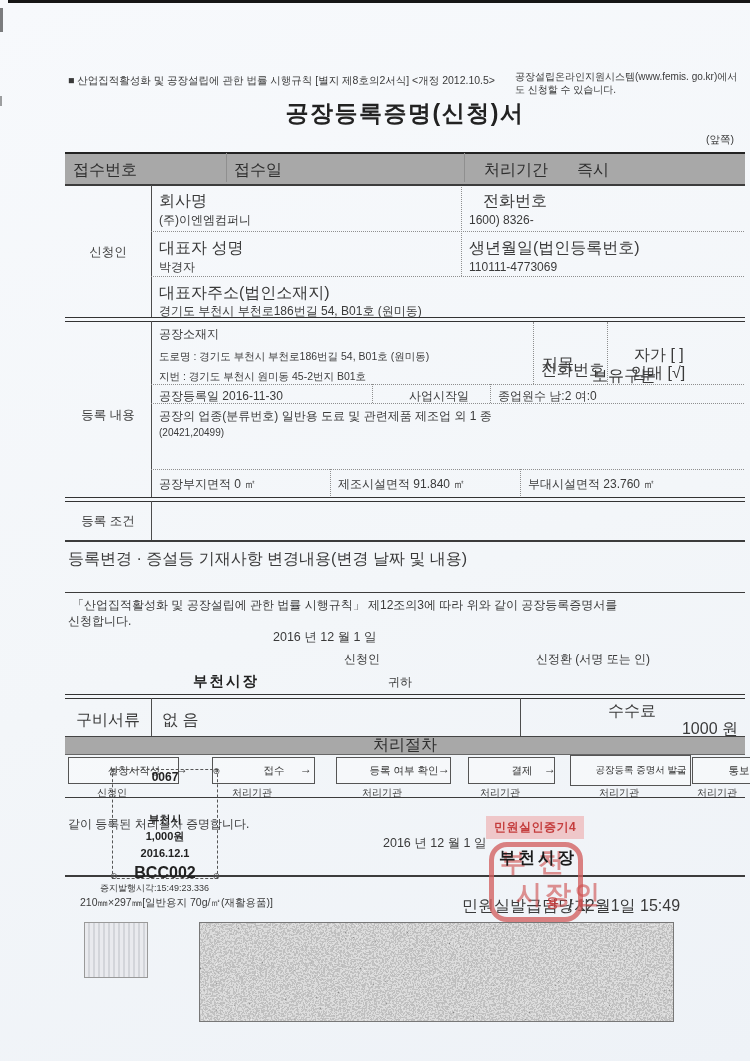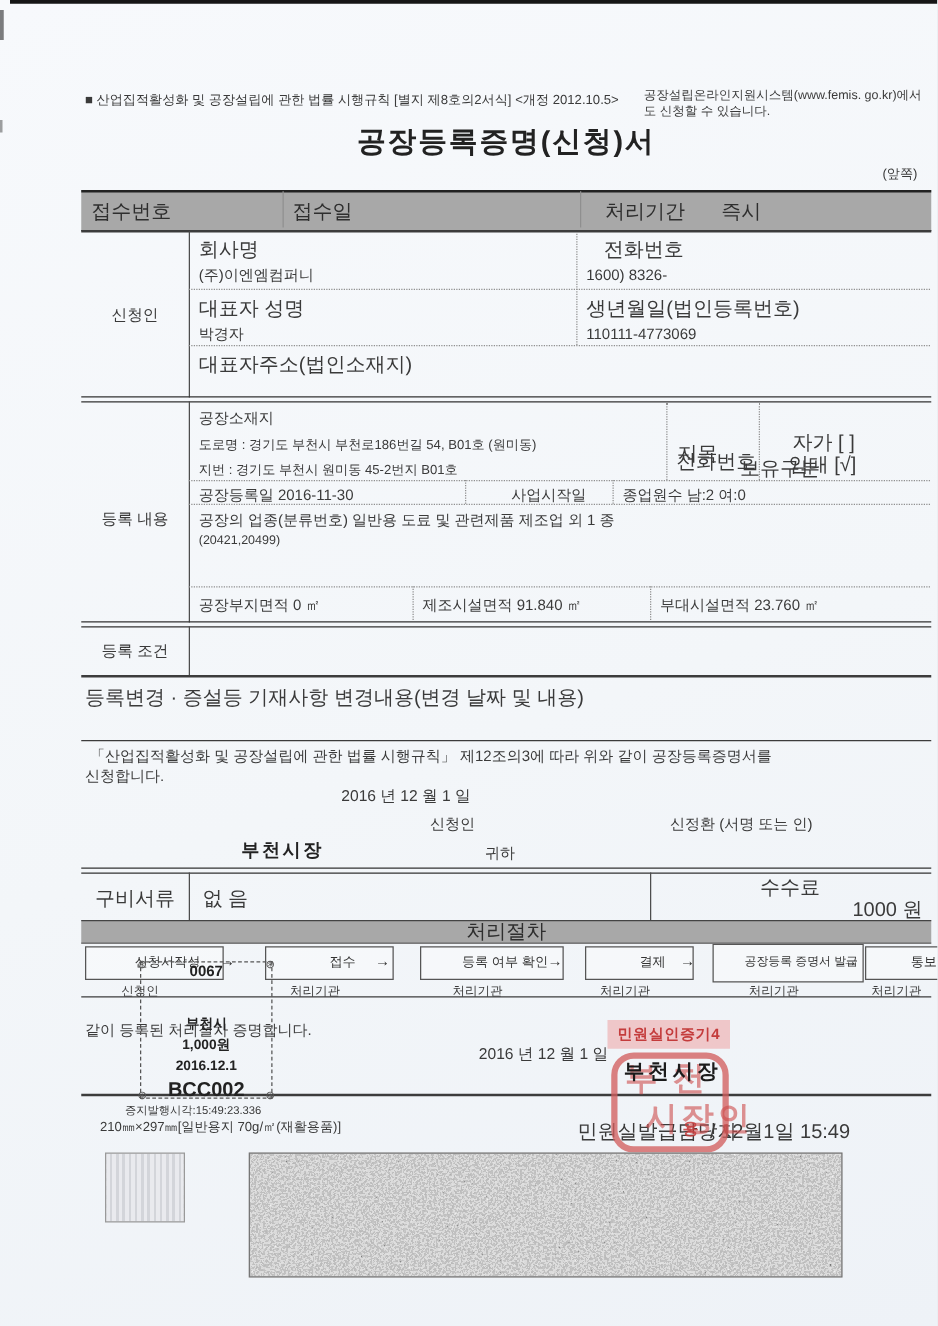--- a/index.html
+++ b/index.html
@@ -67,20 +67,21 @@
   <div class="t s12" style="left:159px;top:213px;">(주)이엔엠컴퍼니</div>
   <div class="t s115" style="left:483px;top:191px;">전화번호</div>
   <div class="t s12" style="left:469px;top:213px;">1600) 8326-</div>
   <div class="hdot" style="left:151px;top:231px;width:593px;"></div>
   <div class="t s115" style="left:159px;top:238px;">대표자 성명</div>
   <div class="t s12" style="left:159px;top:260px;">박경자</div>
   <div class="t s115" style="left:469px;top:238px;">생년월일(법인등록번호)</div>
   <div class="t s12" style="left:469px;top:260px;">110111-4773069</div>
   <div class="hdot" style="left:151px;top:276px;width:593px;"></div>
   <div class="t s115" style="left:159px;top:283px;">대표자주소(법인소재지)</div>
+  <div class="t s12" style="left:159px;top:304px;">경기도 부천시 부천로186번길 54, B01호 (원미동)</div>
   <div class="dbl" style="left:65px;top:317px;width:680px;"></div>
 
   <div class="vline" style="left:151px;top:321px;height:177px;"></div>
   <div class="t s125 c" style="left:65px;top:408px;width:86px;">등록 내용</div>
   <div class="t s12" style="left:159px;top:327px;">공장소재지</div>
   <div class="t s105" style="left:159px;top:350px;">도로명 : 경기도 부천시 부천로186번길 54, B01호 (원미동)</div>
   <div class="t s105" style="left:159px;top:370px;">지번 : 경기도 부천시 원미동 45-2번지 B01호</div>
   <div class="vdot" style="left:533px;top:322px;height:62px;"></div>
   <div class="vdot" style="left:607px;top:322px;height:62px;"></div>
   <div class="t s115" style="left:542px;top:329px;margin-top:25px;">지목</div>

